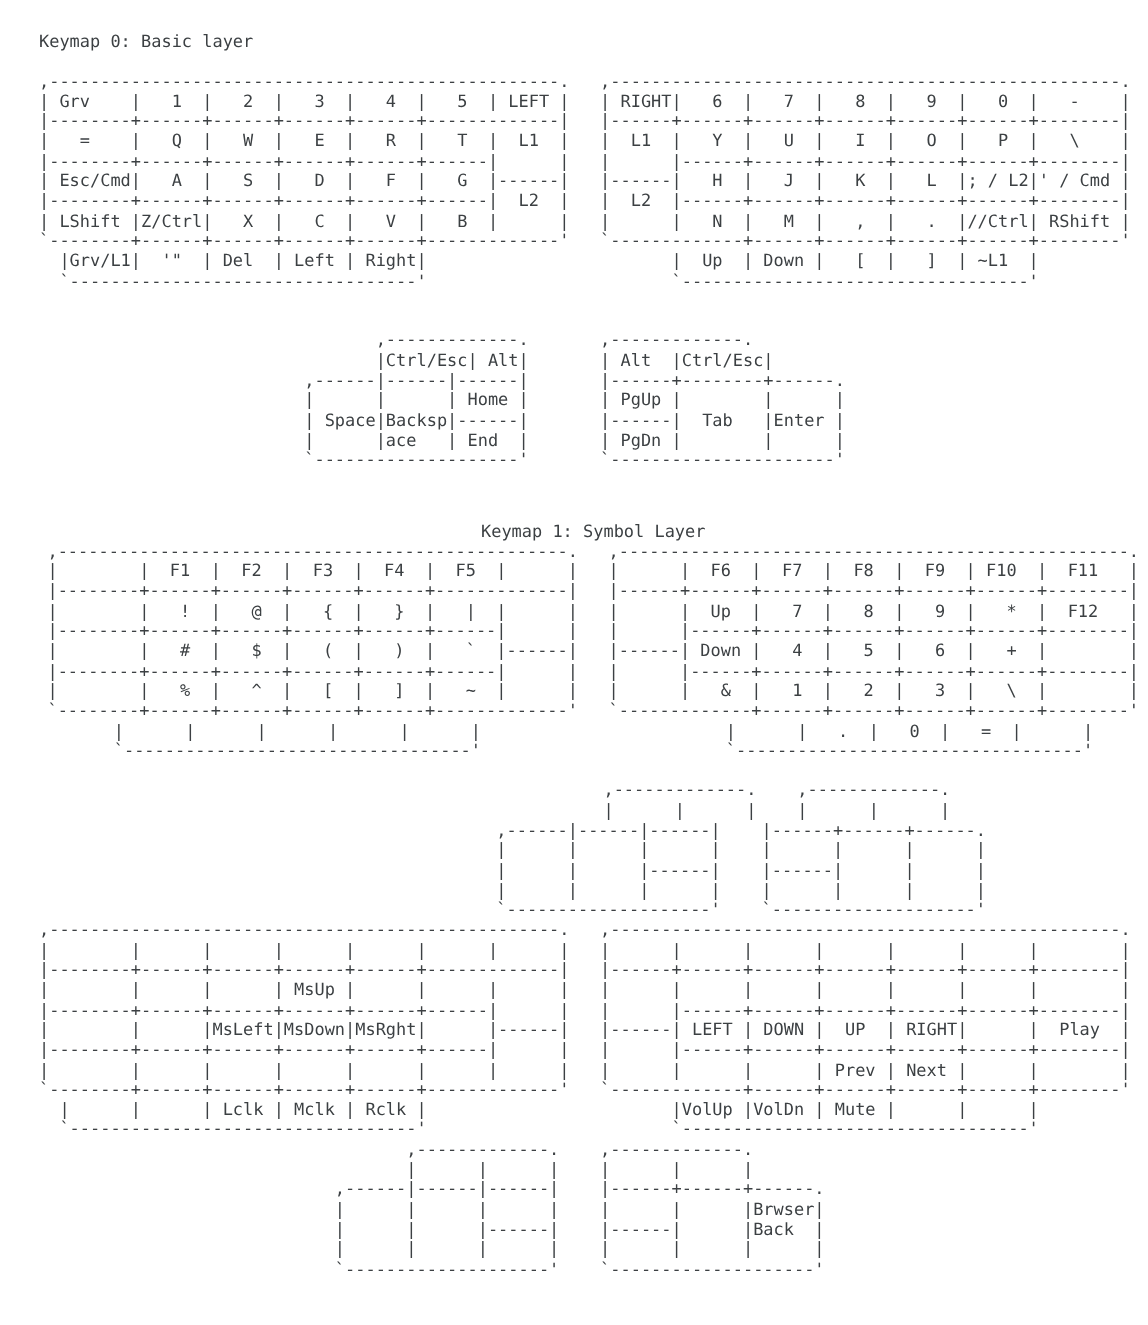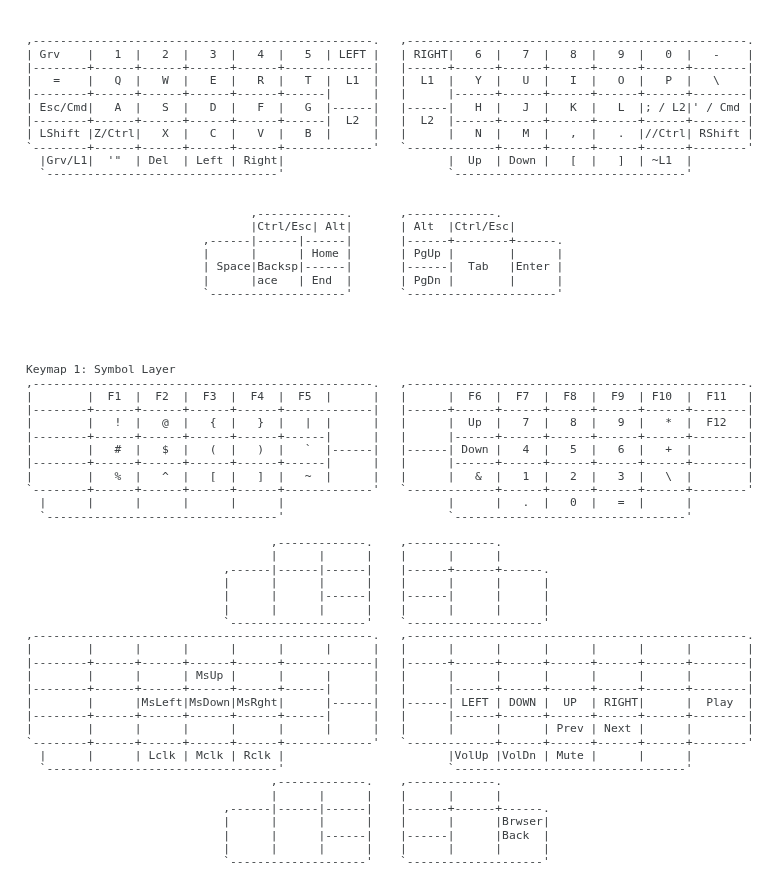--- a/index.html
+++ b/index.html
@@ -28,31 +28,32 @@
     margin: 0;
     padding: 0;
     font-family: "DejaVu Sans Mono", "Liberation Mono", monospace;
     font-size: 11.3px;
     line-height: 13.3px;
     white-space: pre;
   }
   
   .s0 .kb-main   { margin-top: 13.3px; }   
   .s0 .kb-thumbs { margin-top: 26.6px; }   
-  .s1            { margin-top: 63px; }   
+  .s1            { margin-top: 34px; text-align: center; }   
   .s1 .kb-main   { margin-top: 0; }
   .s1 .kb-thumbs { margin-top: 13.3px; }   
   .s2            { margin-top: 0; }
   .s2 .kb-main   { margin-top: 0; }
   .s2 .kb-thumbs { margin-top: 0; }
 </style>
 </head>
 <body style="color: rgb(60, 64, 67); background: rgb(255, 255, 255);">
 
 <section class="keymap-section s0">
+  <div class="km-title">Keymap 0: Basic layer</div>
   <pre class="km-block kb-main">,--------------------------------------------------.   ,--------------------------------------------------.
 | Grv    |   1  |   2  |   3  |   4  |   5  | LEFT |   | RIGHT|   6  |   7  |   8  |   9  |   0  |   -    |
 |--------+------+------+------+------+-------------|   |------+------+------+------+------+------+--------|
 |   =    |   Q  |   W  |   E  |   R  |   T  |  L1  |   |  L1  |   Y  |   U  |   I  |   O  |   P  |   \    |
 |--------+------+------+------+------+------|      |   |      |------+------+------+------+------+--------|
 | Esc/Cmd|   A  |   S  |   D  |   F  |   G  |------|   |------|   H  |   J  |   K  |   L  |; / L2|' / Cmd |
 |--------+------+------+------+------+------|  L2  |   |  L2  |------+------+------+------+------+--------|
 | LShift |Z/Ctrl|   X  |   C  |   V  |   B  |      |   |      |   N  |   M  |   ,  |   .  |//Ctrl| RShift |
 `--------+------+------+------+------+-------------'   `-------------+------+------+------+------+--------'
   |Grv/L1|  '"  | Del  | Left | Right|                        |  Up  | Down |   [  |   ]  | ~L1  |

